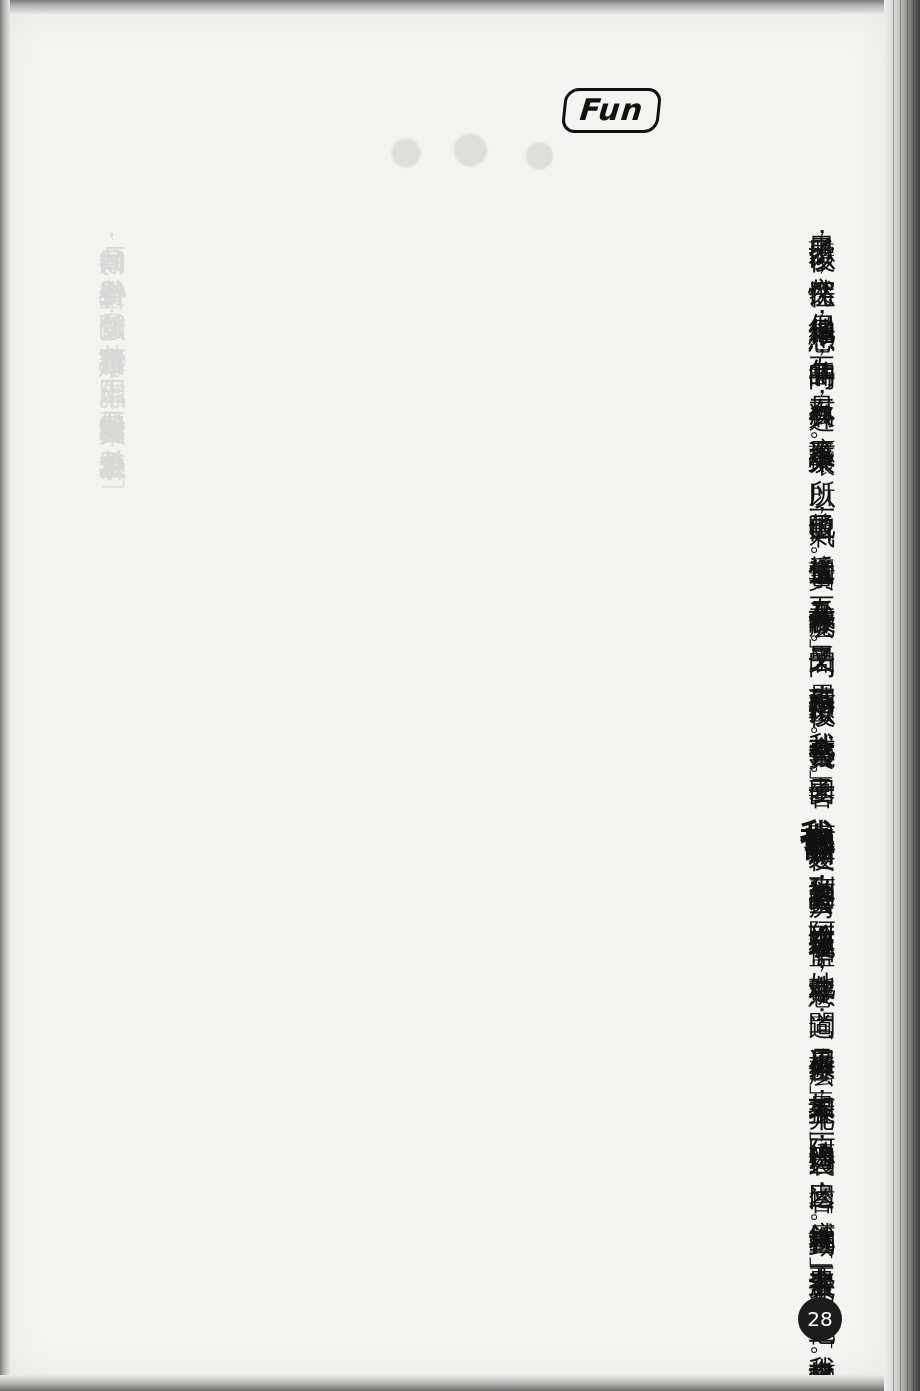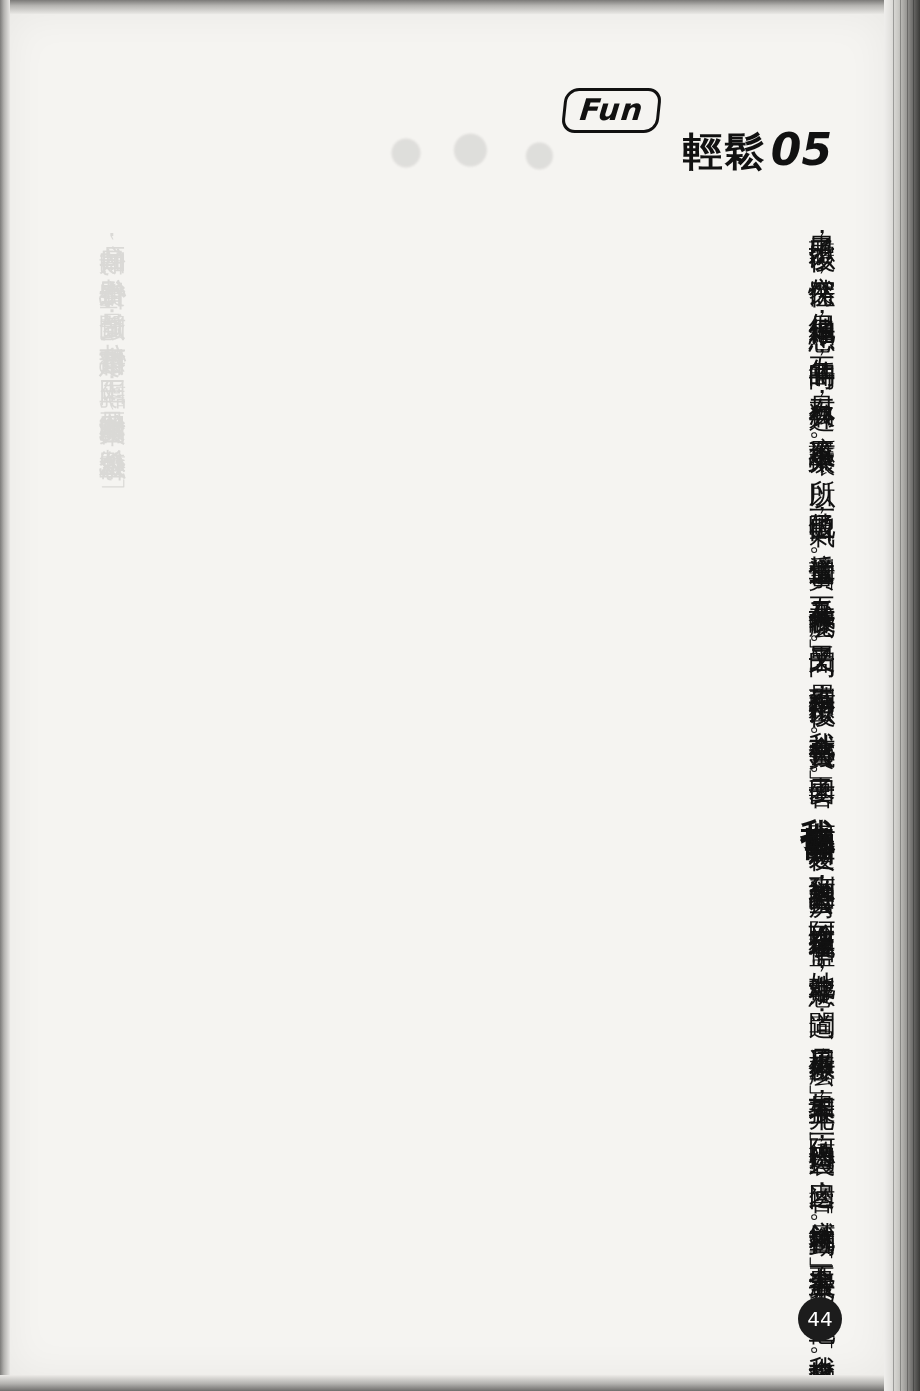--- a/index.html
+++ b/index.html
@@ -216,36 +216,32 @@
     <div class="ridge" style="right:26px"></div>
   </div>
 
   <div class="paper">
 
     <div class="bleed">自己的時候，他覺得很奇怪，於是問道：什麼事情都可以，國王說：「只要你能夠回答出來，就把公主嫁給你。」</div>
 
     <div class="header">
       <div class="header-ghost"></div>
       <div class="fun-badge">Fun</div>
-      <div class="chapter-label">
-        <span class="chapter-cn">輕鬆</span>
-        <span class="chapter-num">05</span>
-      </div>
     </div>
 
     <div class="body-text">
       <span class="para">男子聽了以後，突然愣住，但是他仔細想想，五年的時間，</span>
       <span class="para">只有三次外遇，應該還不算太壞。所以，他吸了一口氣，接受這</span>
       <span class="para">個事實。</span>
       <span class="para">「五千元又代表什麼呢？」男子又問。</span>
       <span class="para">「累積到十二顆蛋以後，我就會拿去賣錢。」妻子回答。</span>
       <span class="spacer"></span>
       <span class="section-title">我也會</span>
       <span class="para">阿德和阿玲在新婚之夜，來到預訂的蜜月套房，阿玲在床邊</span>
       <span class="para">發現一個盒子，她非常疑惑，問道：「這是用來做什麼？」</span>
       <span class="para">「如果投下五十元，」阿德一邊掏口袋，一邊回答：「床鋪</span>
       <span class="para">就會搖動。」</span>
       <span class="para">「不要浪費五十元！」阿玲阻止他…「我也會搖動。」</span>
     </div>
 
-    <div class="page-number">44</div>
+    <div class="page-number">28</div>
   </div>
 </div>
 
 </body></html>

